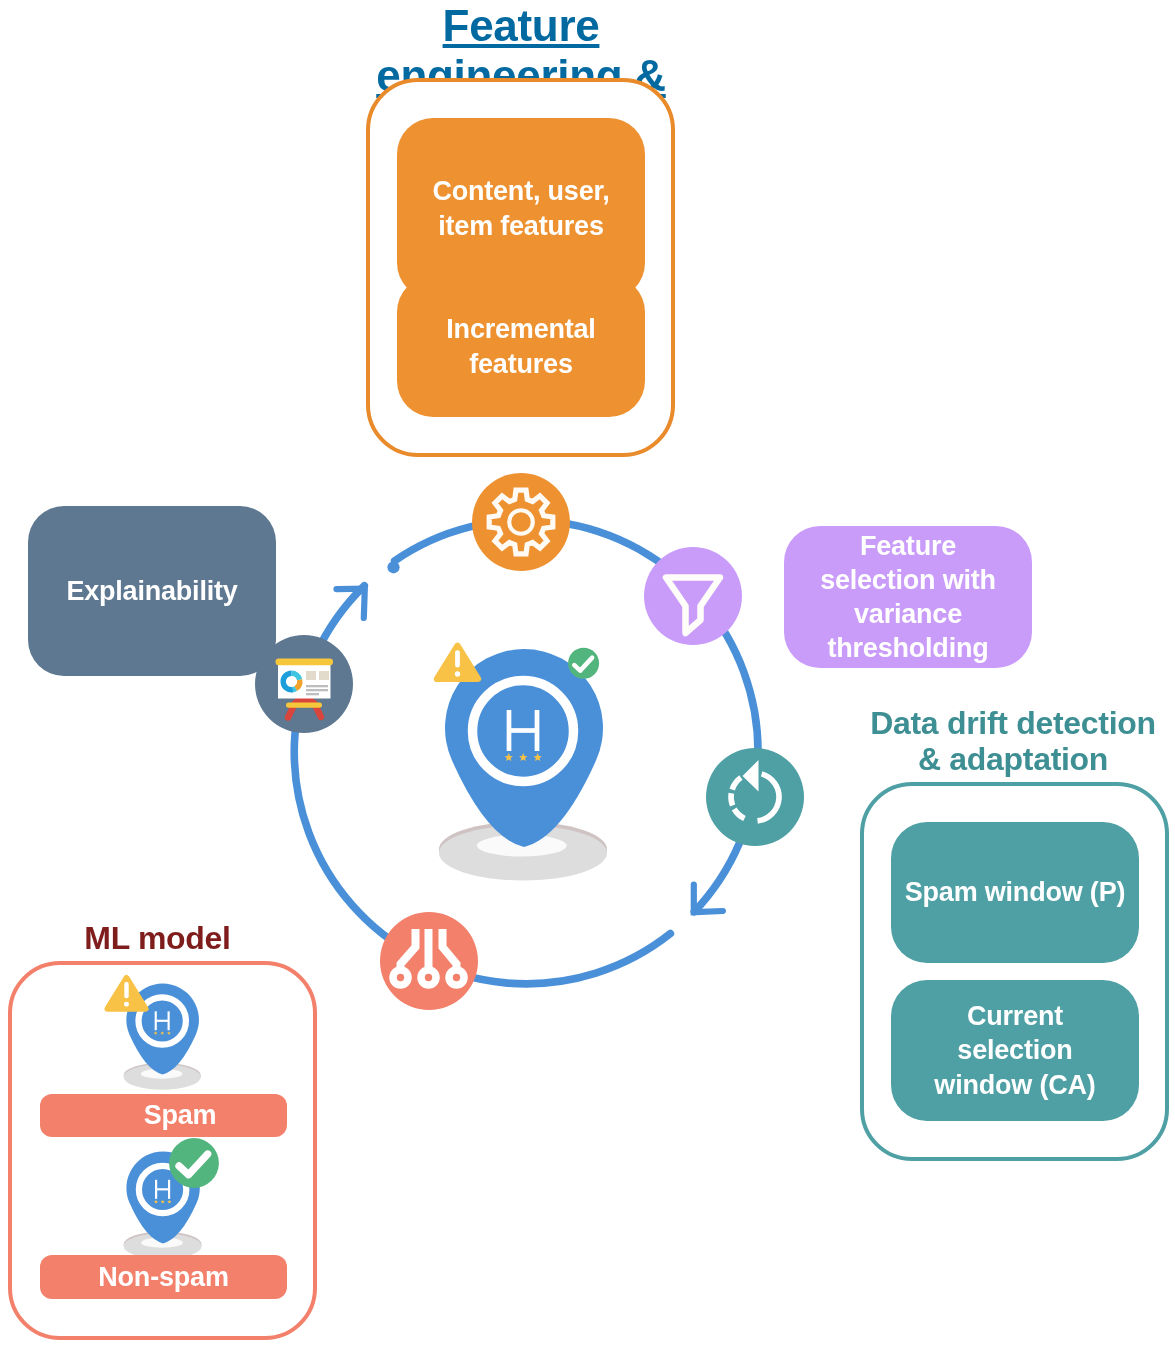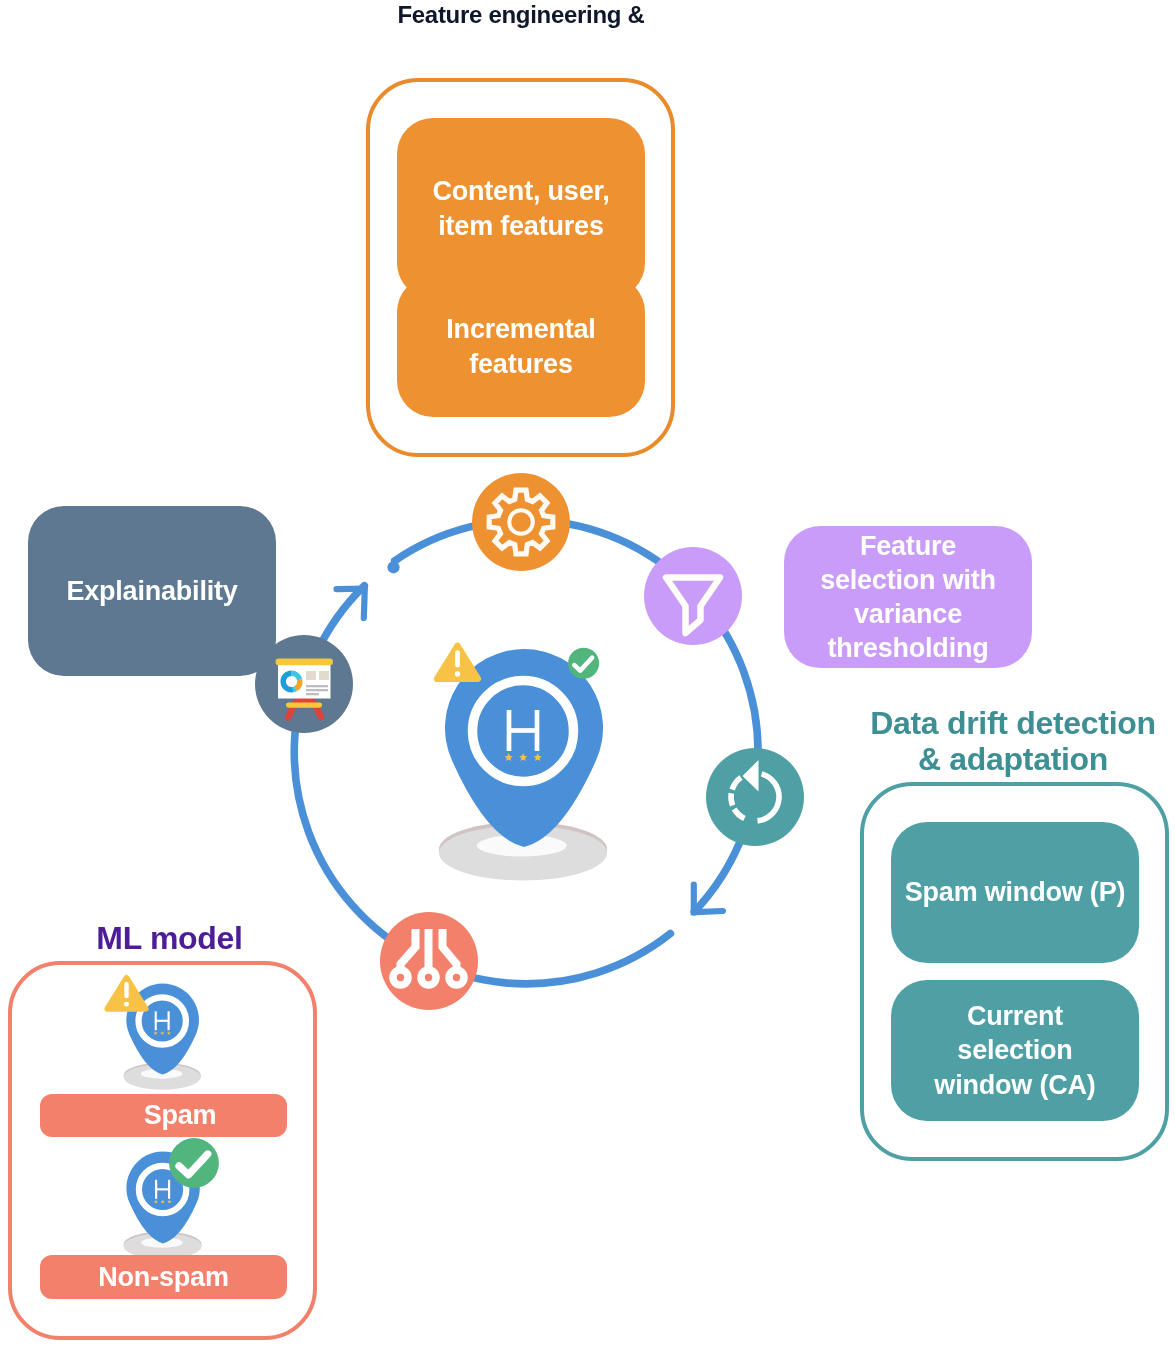--- a/index.html
+++ b/index.html
@@ -8,21 +8,21 @@
   .hd{position:absolute;font-weight:bold;text-align:center;line-height:1.13;letter-spacing:-0.3px;}
   .card{position:absolute;border-radius:52px;box-sizing:border-box;background:#fff;}
   .pill{position:absolute;border-radius:36px;box-sizing:border-box;display:flex;
         align-items:center;justify-content:center;text-align:center;color:#fff;
         font-weight:bold;line-height:1.26;letter-spacing:-0.2px;}
   svg{display:block;position:absolute;left:0;top:0;}
 </style>
 </head>
 <body>
 
-<div class="hd" style="left:337px;top:1px;width:368px;font-size:24px;color:#0f172a;">
+<div class="hd" style="left:337px;top:1px;width:368px;font-size:44px;color:#0369a1;text-decoration:underline;">
   <div>Feature engineering &amp;</div>
 </div>
 <div class="card" style="left:365.5px;top:77.5px;width:309px;height:379px;border:4px solid #E98A2B;"></div>
 <div class="pill" style="left:397px;top:118px;width:248px;height:181px;background:#EE9130;font-size:27px;">
   <span><span>Content, user,</span><br><span>item features</span></span>
 </div>
 <div class="pill" style="left:397px;top:276px;width:248px;height:141px;background:#EE9130;font-size:27px;">
   <span><span>Incremental</span><br><span>features</span></span>
 </div>
 
@@ -39,21 +39,21 @@
   <div>&amp; adaptation</div>
 </div>
 <div class="card" style="left:859.5px;top:781.5px;width:309px;height:379px;border:4px solid #4EA0A4;"></div>
 <div class="pill" style="left:891px;top:822px;width:248px;height:141px;background:#4EA0A4;font-size:27px;">
   <span>Spam window (P)</span>
 </div>
 <div class="pill" style="left:891px;top:980px;width:248px;height:141px;background:#4EA0A4;font-size:27px;">
   <span><span>Current</span><br><span>selection</span><br><span>window (CA)</span></span>
 </div>
 
-<div class="hd" style="left:16px;top:920px;width:307px;font-size:32px;color:#4c1d95;">
+<div class="hd" style="left:4px;top:920px;width:307px;font-size:32px;color:#7f1d1d;">
   <div>ML model</div>
 </div>
 <div class="card" style="left:7.5px;top:960.5px;width:309px;height:379px;border:4px solid #F3806B;"></div>
 
 <svg width="1175" height="1350" viewBox="0 0 1175 1350">
 <g>
 <circle cx="393.5" cy="567.3" r="6.1" fill="#4A90D9"></circle>
 <path d="M 394.6 560.8 A 232 232 0 0 1 694.3 911.7" fill="none" stroke="#4A90D9" stroke-width="7.6" stroke-linecap="round"></path>
 <path d="M 670.4 933.6 A 232 232 0 0 1 364.3 585.7" fill="none" stroke="#4A90D9" stroke-width="7.6" stroke-linecap="round"></path>
 <path d="M 336.5 589.2 L 364.8 588.6 L 363.8 618" fill="none" stroke="#4A90D9" stroke-width="6.2" stroke-linejoin="miter" stroke-linecap="round"></path>

